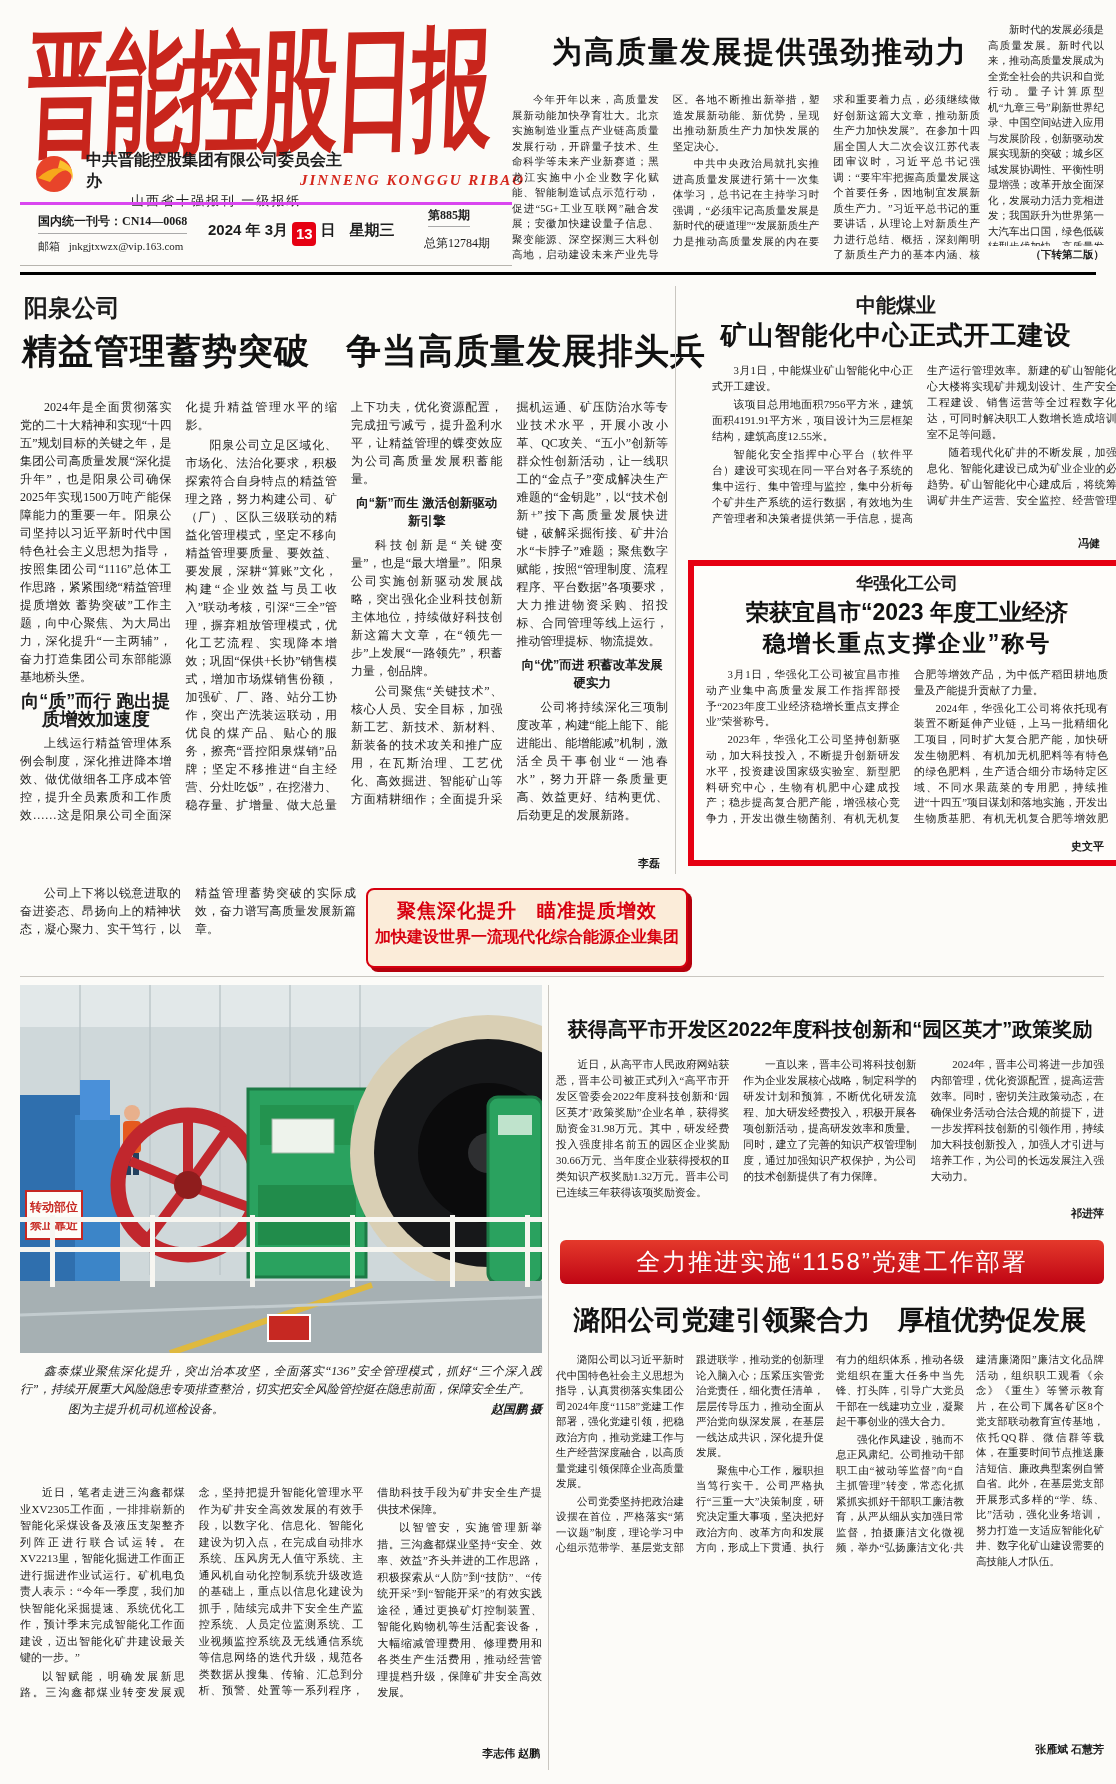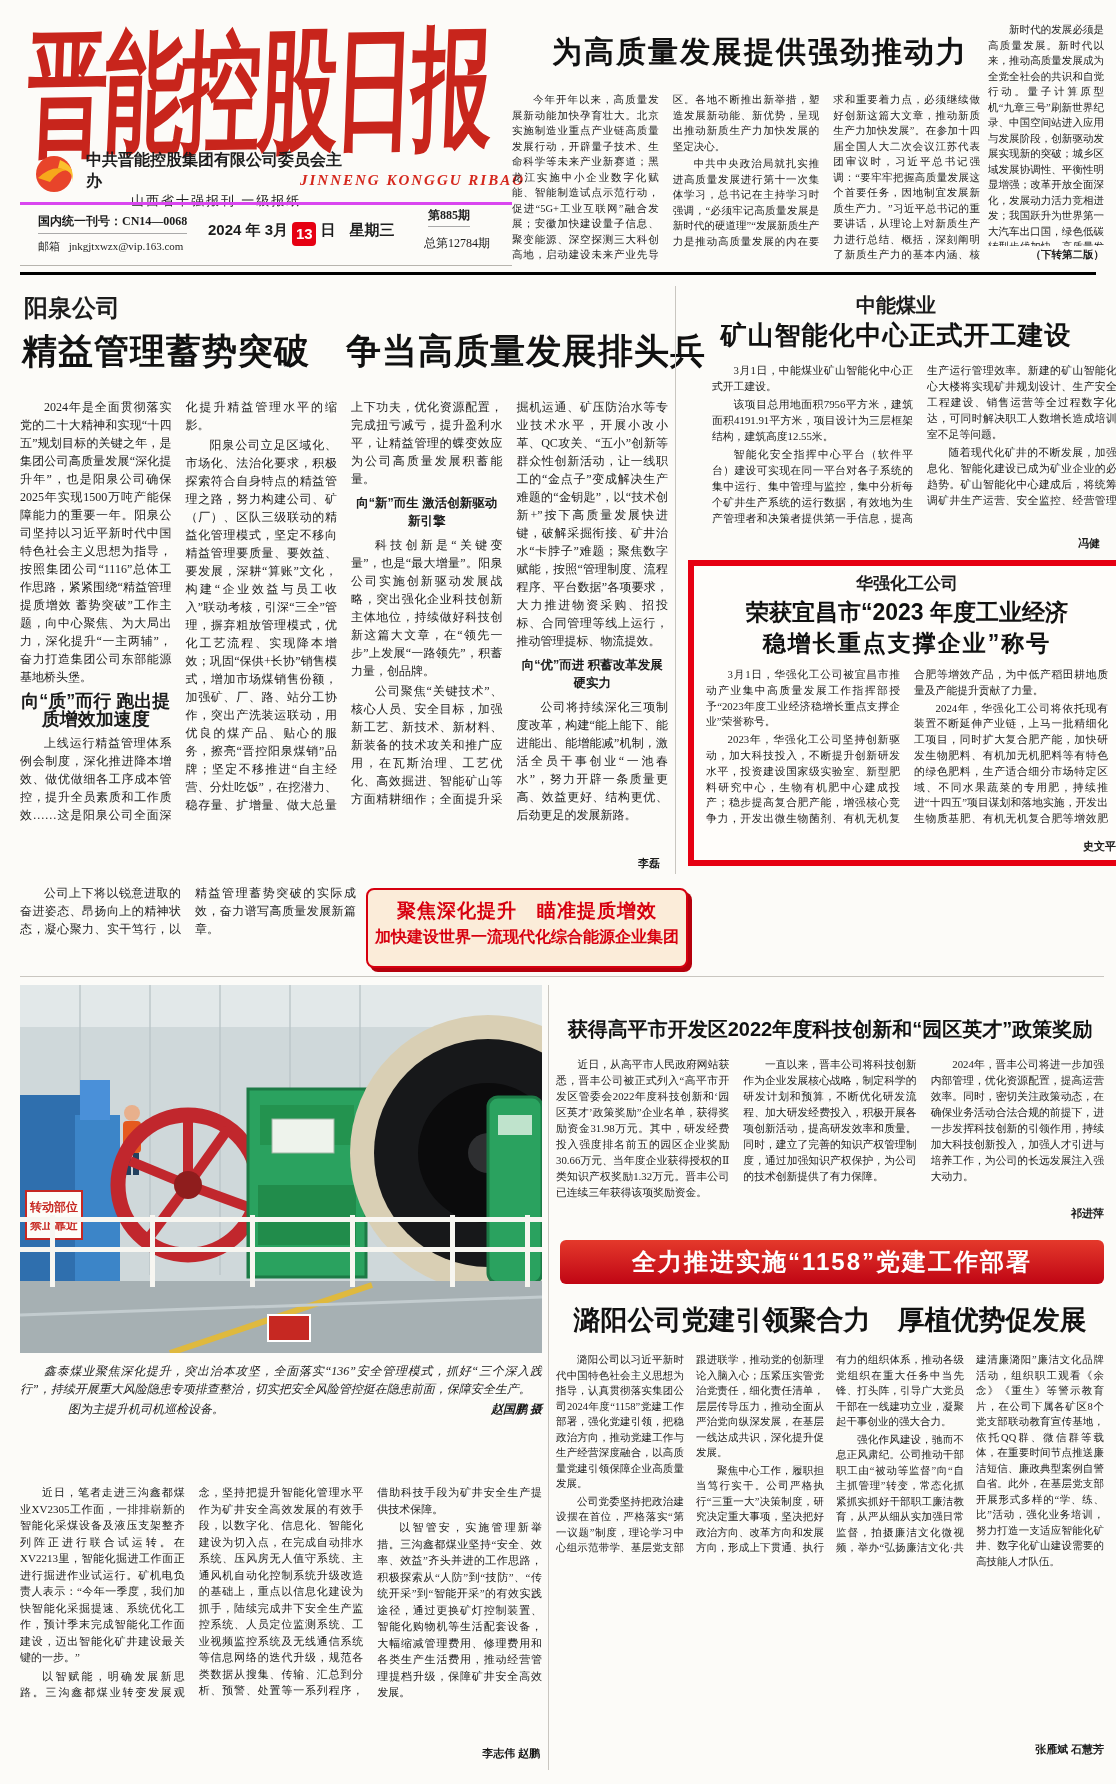--- a/index.html
+++ b/index.html
@@ -20,21 +20,21 @@
      white-space:nowrap;letter-spacing:-4px;}
   .eng{color:#d5281e;font-style:italic;font-weight:bold;letter-spacing:2px;font-size:15px;}
   .daybox{display:inline-block;background:#e60012;color:#fff;border-radius:4px;
      width:24px;height:24px;line-height:24px;text-align:center;font-weight:bold;
      font-family:"Liberation Sans",sans-serif;font-size:15px;vertical-align:-4px;}
   .redbox{border:6px solid #e60012;background:#fffdfa;}
   .ribbon{background:#fbecd9;border:2px solid #d7000f;border-radius:8px;
      box-shadow:4px 4px 0 #b5000c;color:#d7000f;text-align:center;
      font-family:"Liberation Sans",sans-serif;font-weight:bold;}
   .banner{background:linear-gradient(180deg,#e4392b,#c00514);color:#fff;border-radius:6px;
-     font-family:"Liberation Sans",sans-serif;font-weight:bold;text-align:center;
+     font-family:"Liberation Sans",sans-serif;font-weight:normal;text-align:center;
      letter-spacing:2px;}
   .small{font-size:10.5px;line-height:15.5px;}
   .b11{font-size:11px;line-height:16.5px;}
   .b12{font-size:12px;line-height:18px;}
   .capline{display:flex;justify-content:space-between;font-size:12px;}
 </style>
 </head>
 <body>
 
 <div id="paper">
@@ -124,21 +124,21 @@
 
   <div class="abs redbox" style="left:688px;top:560px;width:402px;height:282px;padding:6px 12px;">
     <div class="kicker" style="font-size:17px;">华强化工公司</div>
     <div class="headline" style="text-align:center;font-size:23px;margin-top:2px;white-space:normal;">荣获宜昌市“2023 年度工业经济</div>
     <div class="headline" style="text-align:center;font-size:23px;letter-spacing:2px;white-space:normal;">稳增长重点支撑企业”称号</div>
     <div class="cols jt" style="margin-top:8px;height:168px;column-count:2;font-size:10.8px;line-height:15.8px;">
       <p>3月1日，华强化工公司被宜昌市推动产业集中高质量发展工作指挥部授予“2023年度工业经济稳增长重点支撑企业”荣誉称号。</p>
       <p>2023年，华强化工公司坚持创新驱动，加大科技投入，不断提升创新研发水平，投资建设国家级实验室、新型肥料研究中心，生物有机肥中心建成投产；稳步提高复合肥产能，增强核心竞争力，开发出微生物菌剂、有机无机复合肥等增效产品，为中低产稻田耕地质量及产能提升贡献了力量。</p>
       <p>2024年，华强化工公司将依托现有装置不断延伸产业链，上马一批精细化工项目，同时扩大复合肥产能，加快研发生物肥料、有机加无机肥料等有特色的绿色肥料，生产适合细分市场特定区域、不同水果蔬菜的专用肥，持续推进“十四五”项目谋划和落地实施，开发出生物质基肥、有机无机复合肥等增效肥料、改良剂产品，增强企业抵御市场风险的能力。</p>
     </div>
-    <div class="byline abs" style="right:4px;bottom:6px;width:100px;">史文平</div>
+    <div class="byline abs" style="right:16px;bottom:6px;width:100px;">史文平</div>
   </div>
 
   <div class="abs hrule" style="left:20px;top:976px;width:1084px;"></div>
 
   <div class="abs" style="left:20px;top:985px;width:522px;height:368px;">
     <svg width="522" height="368" viewBox="0 0 522 368">
       <rect x="0" y="0" width="522" height="368" fill="#cfd8da"></rect>
       <rect x="0" y="0" width="522" height="42" fill="#e2e8e9"></rect>
       <g stroke="#bcc6c9" stroke-width="2" opacity="0.7">
         <line x1="60" y1="0" x2="60" y2="290"></line>

